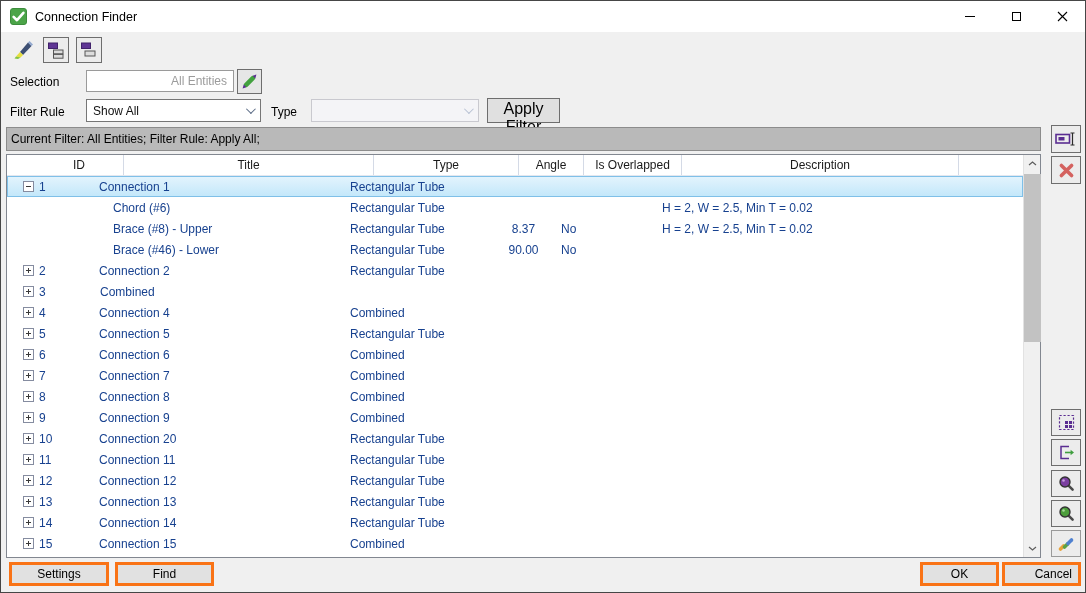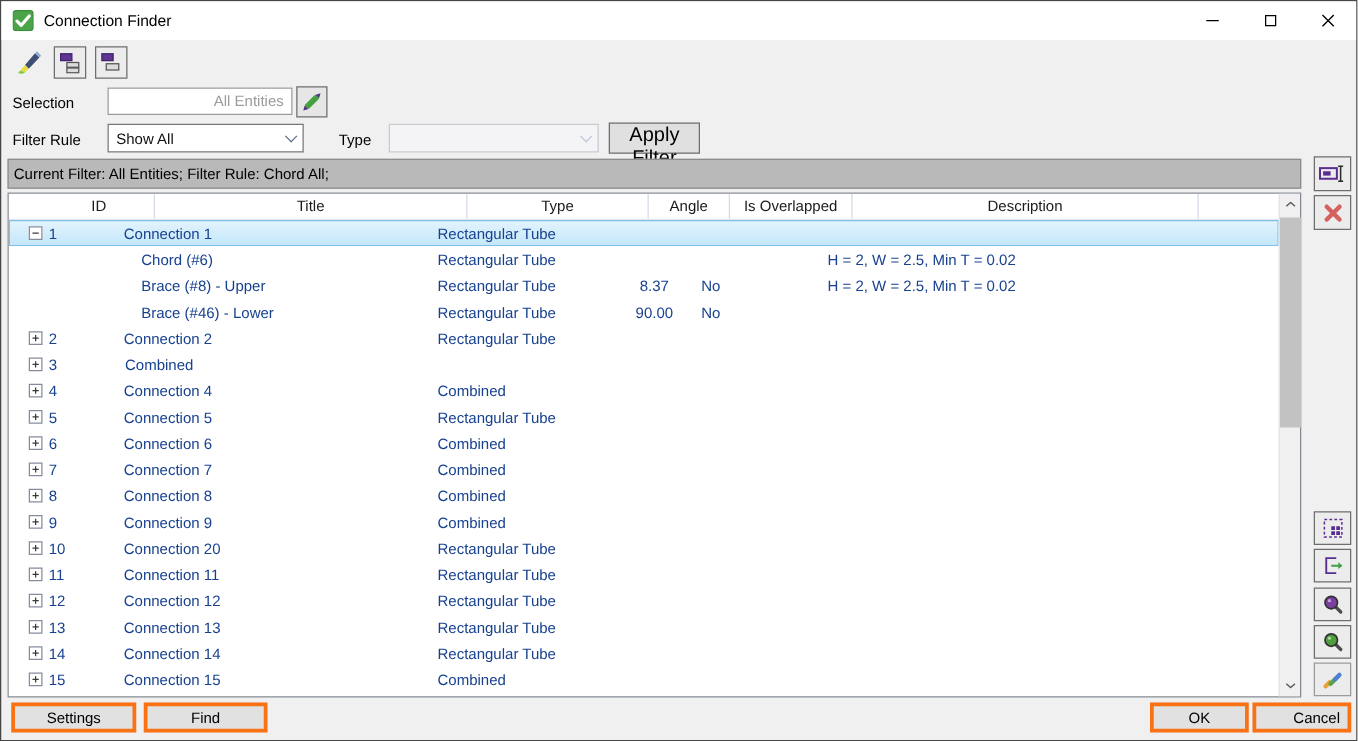--- a/index.html
+++ b/index.html
@@ -25,21 +25,21 @@
   .flabel{position:absolute;color:#000;}
   .sel-label{left:9px;top:74px;}
   .sel-input{position:absolute;left:85px;top:69px;width:148px;height:22px;border:1px solid #9a9a9a;
     background:#fff;text-align:right;padding:0 6px;font-family:"Liberation Sans",sans-serif;font-size:12px;outline:none;}
   .sel-input::placeholder{color:#9b9b9b;}
   .pick-btn{position:absolute;left:236px;top:68px;width:25px;height:25px;background:#e6e6e6;border:1px solid #6e6e6e;
     display:flex;align-items:center;justify-content:center;padding:0;}
   .rule-label{left:9px;top:104px;}
   .dropdown{position:absolute;height:23px;border:1px solid #767676;background:#fff;display:flex;align-items:center;
     padding-left:6px;}
-  .dd-rule{left:85px;top:98px;width:157px;}
+  .dd-rule{left:85px;top:98px;width:175px;}
   .dd-chev{margin-left:auto;margin-right:7px;width:7px;height:7px;border-right:1.4px solid #5a6b85;border-bottom:1.4px solid #5a6b85;transform:rotate(45deg) translateY(-2px);}
   .type-label{left:270px;top:104px;}
   .dd-type{left:310px;top:98px;width:168px;background:#f4f4f7;border-color:#c9c9cf;}
   .dd-type .dd-chev{border-color:#b9c2d4;}
   .apply-btn{position:absolute;left:486px;top:97px;width:73px;height:25px;background:#e0e0e0;border:1px solid #6e6e6e;
     font-family:"Liberation Sans",sans-serif;font-size:16px;}
   
   .status-bar{position:absolute;left:5px;top:126px;width:1035px;height:24px;background:#b9b9b9;
     border:1px solid #8c8c8c;display:flex;align-items:center;padding-left:4px;color:#000;}
   
@@ -145,21 +145,21 @@
     <span class="dd-chev"></span>
   </div>
   <span class="flabel type-label">Type</span>
   <div class="dropdown dd-type">
     <span></span>
     <span class="dd-chev"></span>
   </div>
   <button class="apply-btn">Apply Filter</button>
 
   <div class="status-bar">
-    <span>Current Filter: All Entities; Filter Rule: Chord All;</span>
+    <span>Current Filter: All Entities; Filter Rule: Apply All;</span>
   </div>
 
   <div class="grid">
     <div class="grid-inner">
       <div class="grid-header grid-cols">
         <div class="hcell">ID</div>
         <div class="hcell">Title</div>
         <div class="hcell">Type</div>
         <div class="hcell">Angle</div>
         <div class="hcell">Is Overlapped</div>

